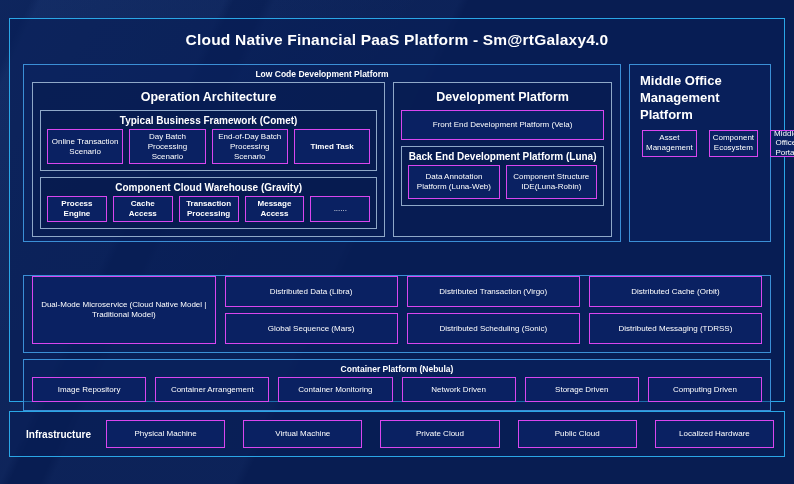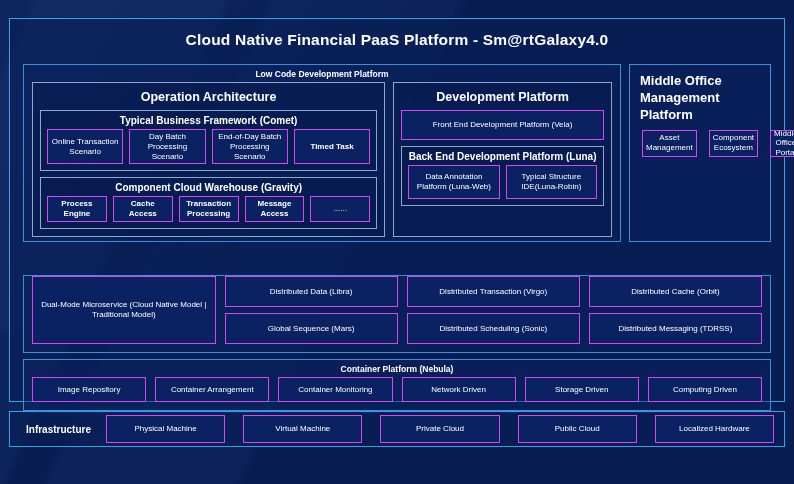--- a/index.html
+++ b/index.html
@@ -32,21 +32,21 @@
 
   
   .main-frame {
     position:absolute;
     left:9px; top:18px; width:776px; height:384px;
     border:1.5px solid #2aa6e6;
     background:rgba(8,30,86,0.55);
   }
   .infra-frame {
     position:absolute;
-    left:9px; top:411px; width:776px; height:36px;
+    left:9px; top:411px; width:776px; height:46px;
     border:1.5px solid #2aa6e6;
     background:rgba(8,30,86,0.55);
     display:flex; align-items:center; padding:2px 10px;
   }
 
   .page-title {
     text-align:center;
     color:#ffffff;
     font-size:15.5px;
     font-weight:bold;
@@ -191,21 +191,21 @@
         <div class="subpanel dev-plat">
           <div class="sec-head">Development Platform</div>
           <div class="inner-stack">
 
             <div class="box" style="min-height:30px;">Front End Development Platform (Vela)</div>
 
             <div class="subpanel">
               <div class="subpanel-title">Back End Development Platform (Luna)</div>
               <div class="chip-row">
                 <div class="box" style="min-height:34px;">Data Annotation Platform (Luna-Web)</div>
-                <div class="box" style="min-height:34px;">Typical Structure IDE(Luna-Robin)</div>
+                <div class="box" style="min-height:34px;">Component Structure IDE(Luna-Robin)</div>
               </div>
             </div>
 
           </div>
         </div>
 
       </div>
     </div>
 
     <div class="panel midoffice">

